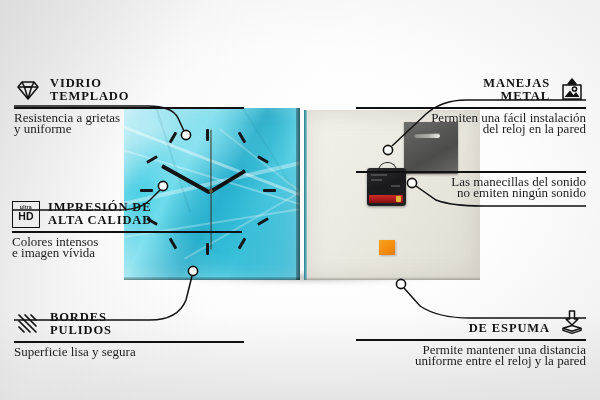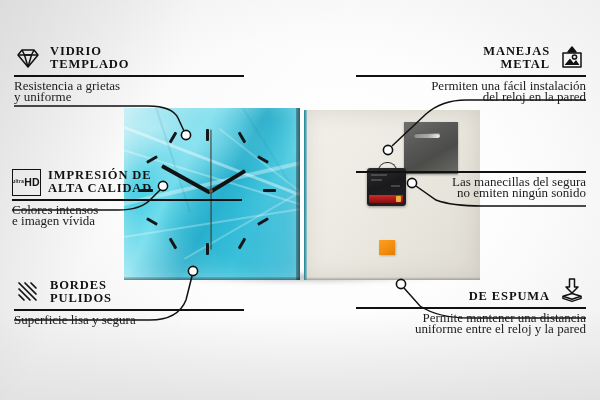--- a/index.html
+++ b/index.html
@@ -87,21 +87,21 @@
   }
   .battery-tip{position:absolute;right:2px;top:1px;width:5px;height:6px;background:#e7b53a;border-radius:1px;}
   .foam{
     position:absolute;left:75px;top:130px;width:16px;height:15px;
     background:linear-gradient(145deg,#fba01f 0%,#f38c0d 60%,#e07d07 100%);
     box-shadow:1px 1px 2px rgba(0,0,0,.22);
   }
 
   
   .feature{position:absolute;width:230px;}
-  .feature .head{display:flex;align-items:center;gap:8px;}
+  .feature .head{display:flex;align-items:center;gap:8px;margin-top:32px;}
   .feature.right .head{justify-content:flex-end;}
   .feature .icon{width:28px;height:28px;flex:0 0 28px;display:flex;align-items:center;justify-content:center;}
   .feature .title{
     font-size:12.5px;line-height:13.5px;font-weight:700;color:#121212;
     letter-spacing:.9px;text-transform:uppercase;
     font-family:"Liberation Serif",serif;
   }
   .feature.left .title{text-align:left;}
   .feature.right .title{text-align:right;}
   .rule{height:1.6px;background:#111;margin-top:3px;}
@@ -113,21 +113,21 @@
 
   .f1{left:14px;top:44px;}
   .f2{left:12px;top:168px;}
   .f3{left:14px;top:278px;}
   .f4{left:356px;top:44px;}
   .f5{left:356px;top:168px;}
   .f6{left:356px;top:276px;}
 
   svg.ico{width:26px;height:26px;display:block;}
   .hdbox{
-    width:27px;height:25px;border:1.7px solid #111;display:flex;flex-direction:row;
+    width:27px;height:25px;border:1.7px solid #111;display:flex;flex-direction:column;
     align-items:center;justify-content:center;line-height:1;
   }
   .hdbox .u{font-size:4.6px;letter-spacing:.4px;font-weight:700;color:#111;font-family:"Liberation Sans",sans-serif;}
   .hdbox .h{font-size:10.5px;font-weight:700;color:#111;font-family:"Liberation Sans",sans-serif;letter-spacing:.2px;}
 
   
   #wires{position:absolute;left:0;top:0;width:600px;height:400px;pointer-events:none;}
   #wires path{fill:none;stroke:#111;stroke-width:1.5;}
   #wires circle{fill:#ffffff;stroke:#111;stroke-width:1.6;}
 </style>
@@ -299,21 +299,21 @@
     </div>
     <div class="rule"></div>
     <div class="desc">
       <span>Permiten una fácil instalación</span><br><span>del reloj en la pared</span>
     </div>
   </div>
 
   <div class="feature right f5">
     <div class="rule"></div>
     <div class="desc">
-      <span>Las manecillas del segura</span><br><span>no emiten ningún sonido</span>
+      <span>Las manecillas del sonido</span><br><span>no emiten ningún sonido</span>
     </div>
   </div>
 
   <div class="feature right f6">
     <div class="head">
       <span class="title">
         <br><span>DE ESPUMA</span>
       </span>
       <span class="icon">
         <svg class="ico" viewBox="0 0 26 26">

